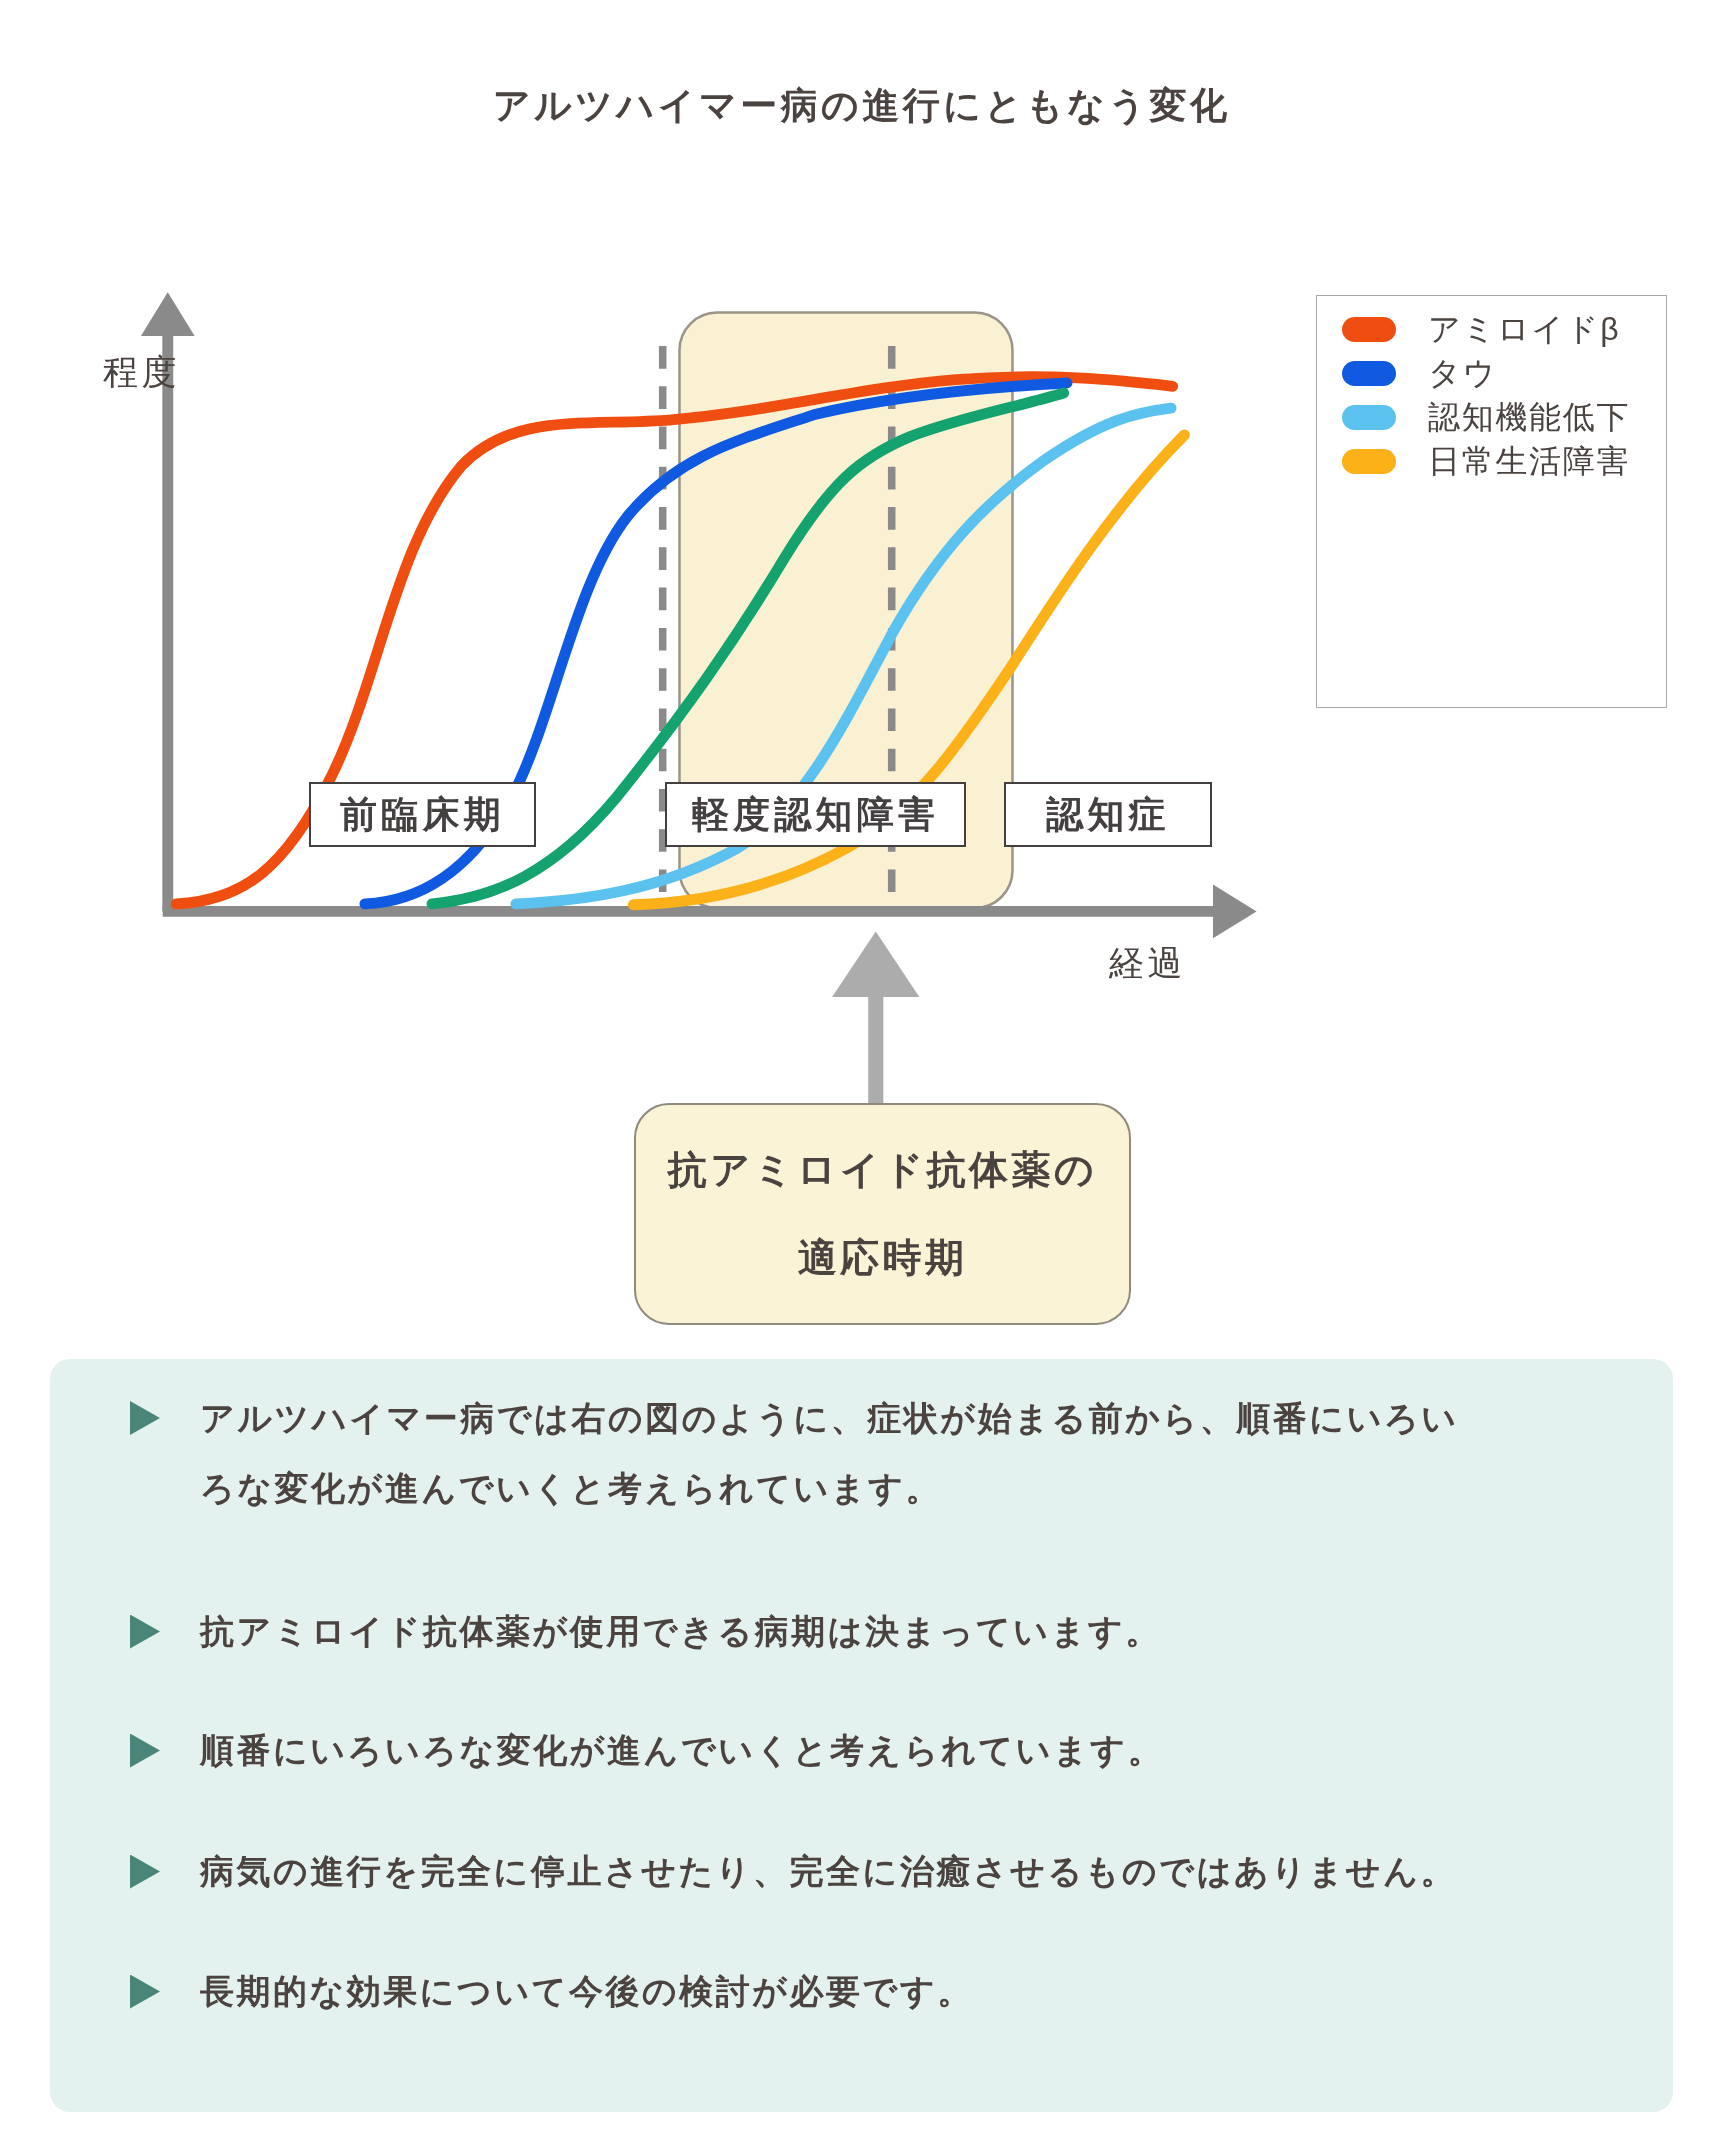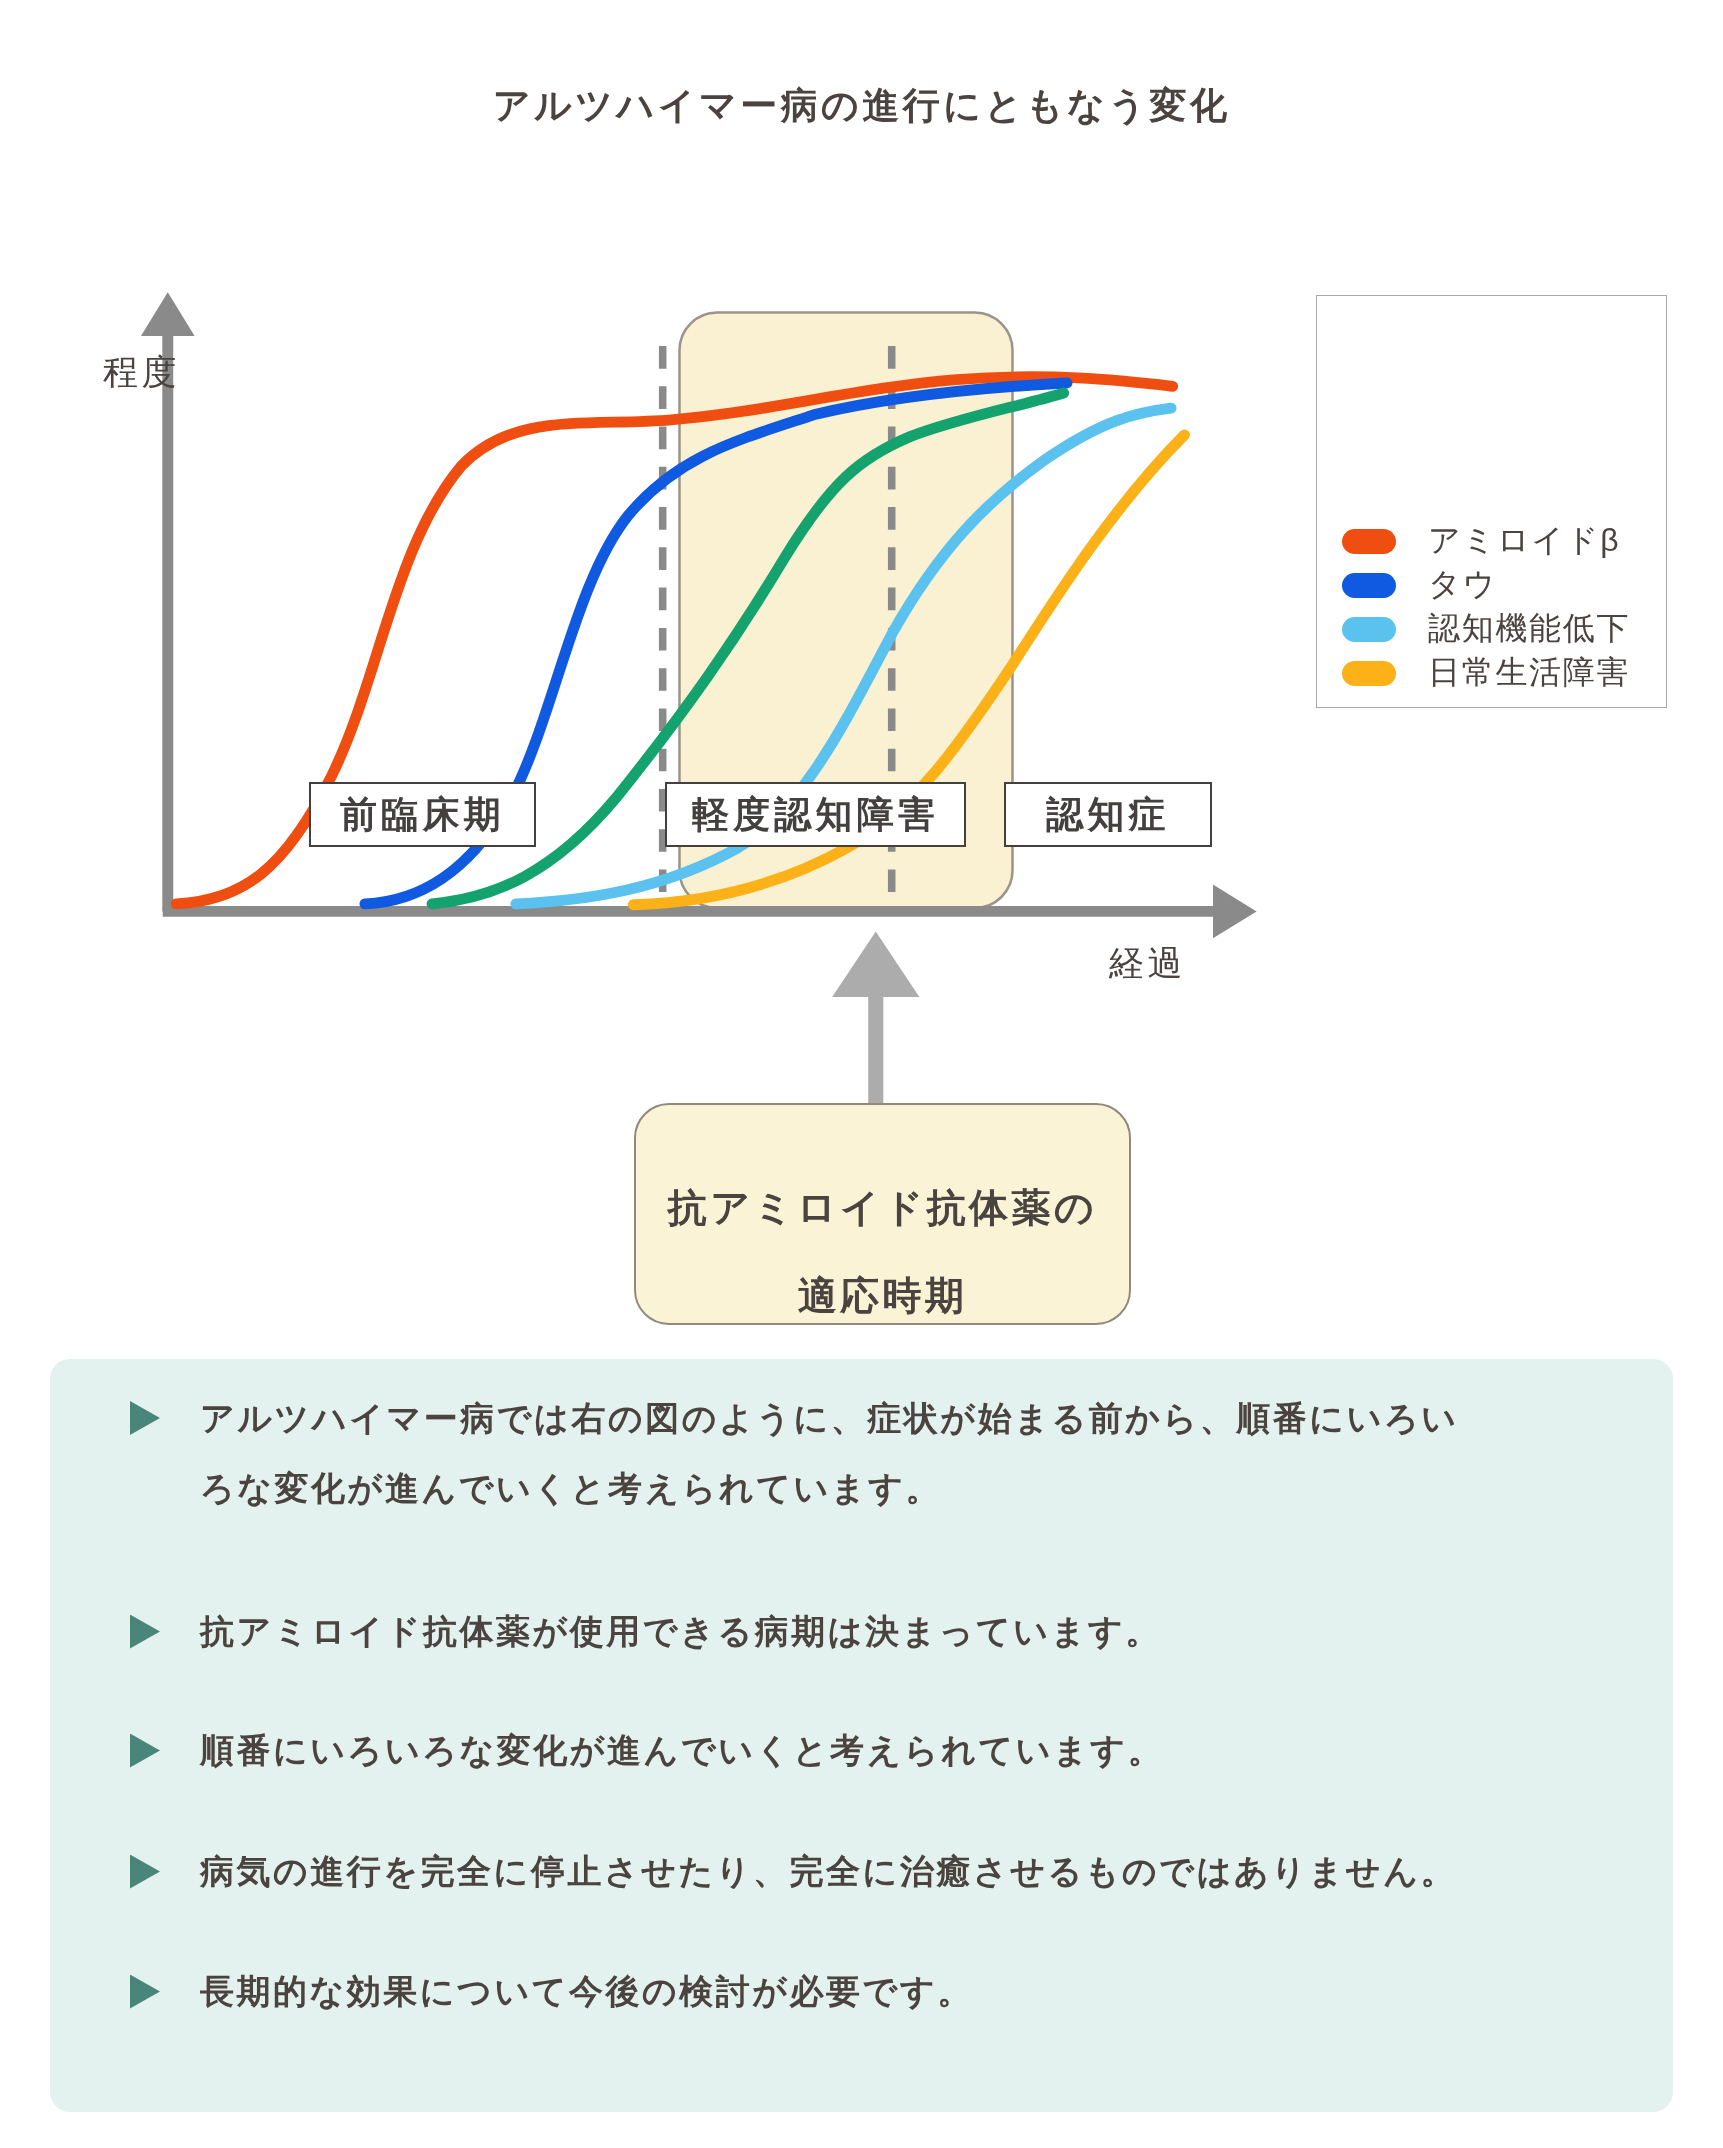--- a/index.html
+++ b/index.html
@@ -20,27 +20,27 @@
     border:2.5px solid #454040;box-sizing:border-box;
     display:flex;align-items:center;justify-content:center;
     font-size:37px;font-weight:700;letter-spacing:4.2px;color:#454040;white-space:nowrap;
   }
   .stage-preclinical{left:309px;width:227px;}
   .stage-mci{left:665px;width:301px;}
   .stage-dementia{left:1004px;width:208px;}
   .annotation-box{
     position:absolute;left:634px;top:1103px;width:497px;height:222px;
     border:2.5px solid #8F897E;border-radius:35px;box-sizing:border-box;
-    display:flex;flex-direction:column;align-items:center;justify-content:flex-end;gap:34px;
+    display:flex;flex-direction:column;align-items:center;justify-content:center;gap:34px;
     font-size:39px;font-weight:700;letter-spacing:3.4px;color:#4A4340;
   }
   .legend{
     position:absolute;left:1316px;top:295px;width:351px;height:413px;
     background:#ffffff;border:1.7px solid #A9A9A9;box-sizing:border-box;
-    display:flex;flex-direction:column;justify-content:flex-end;padding:11.7px 0;
+    display:flex;flex-direction:column;justify-content:flex-start;padding:11.7px 0;
   }
   .legend-item{display:flex;align-items:center;padding-left:25px;}
   .legend-swatch{width:54px;height:25px;border-radius:12.6px;flex:0 0 auto;}
   .legend-label{margin-left:32px;font-size:32px;font-weight:400;letter-spacing:1.7px;color:#4A4340;white-space:nowrap;}
   .notes{
     position:absolute;left:50px;top:1359px;width:1623px;height:753px;
     border-radius:20px;
   }
   .note{position:absolute;left:80px;right:42px;display:flex;align-items:flex-start;}
   .note:nth-child(1){top:23.5px;}

